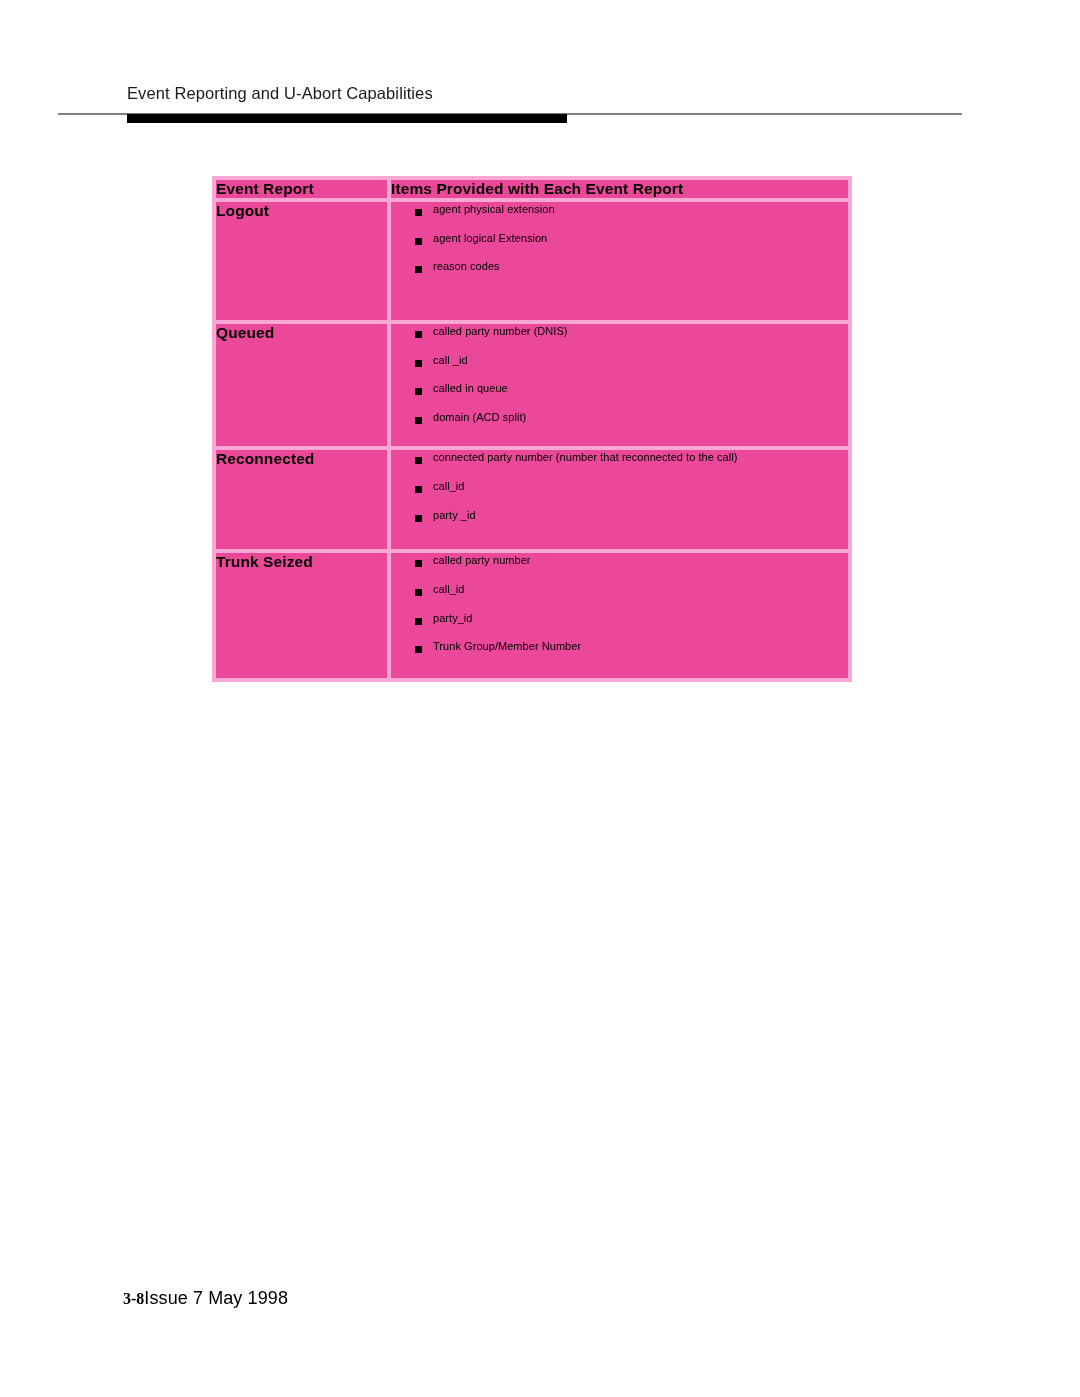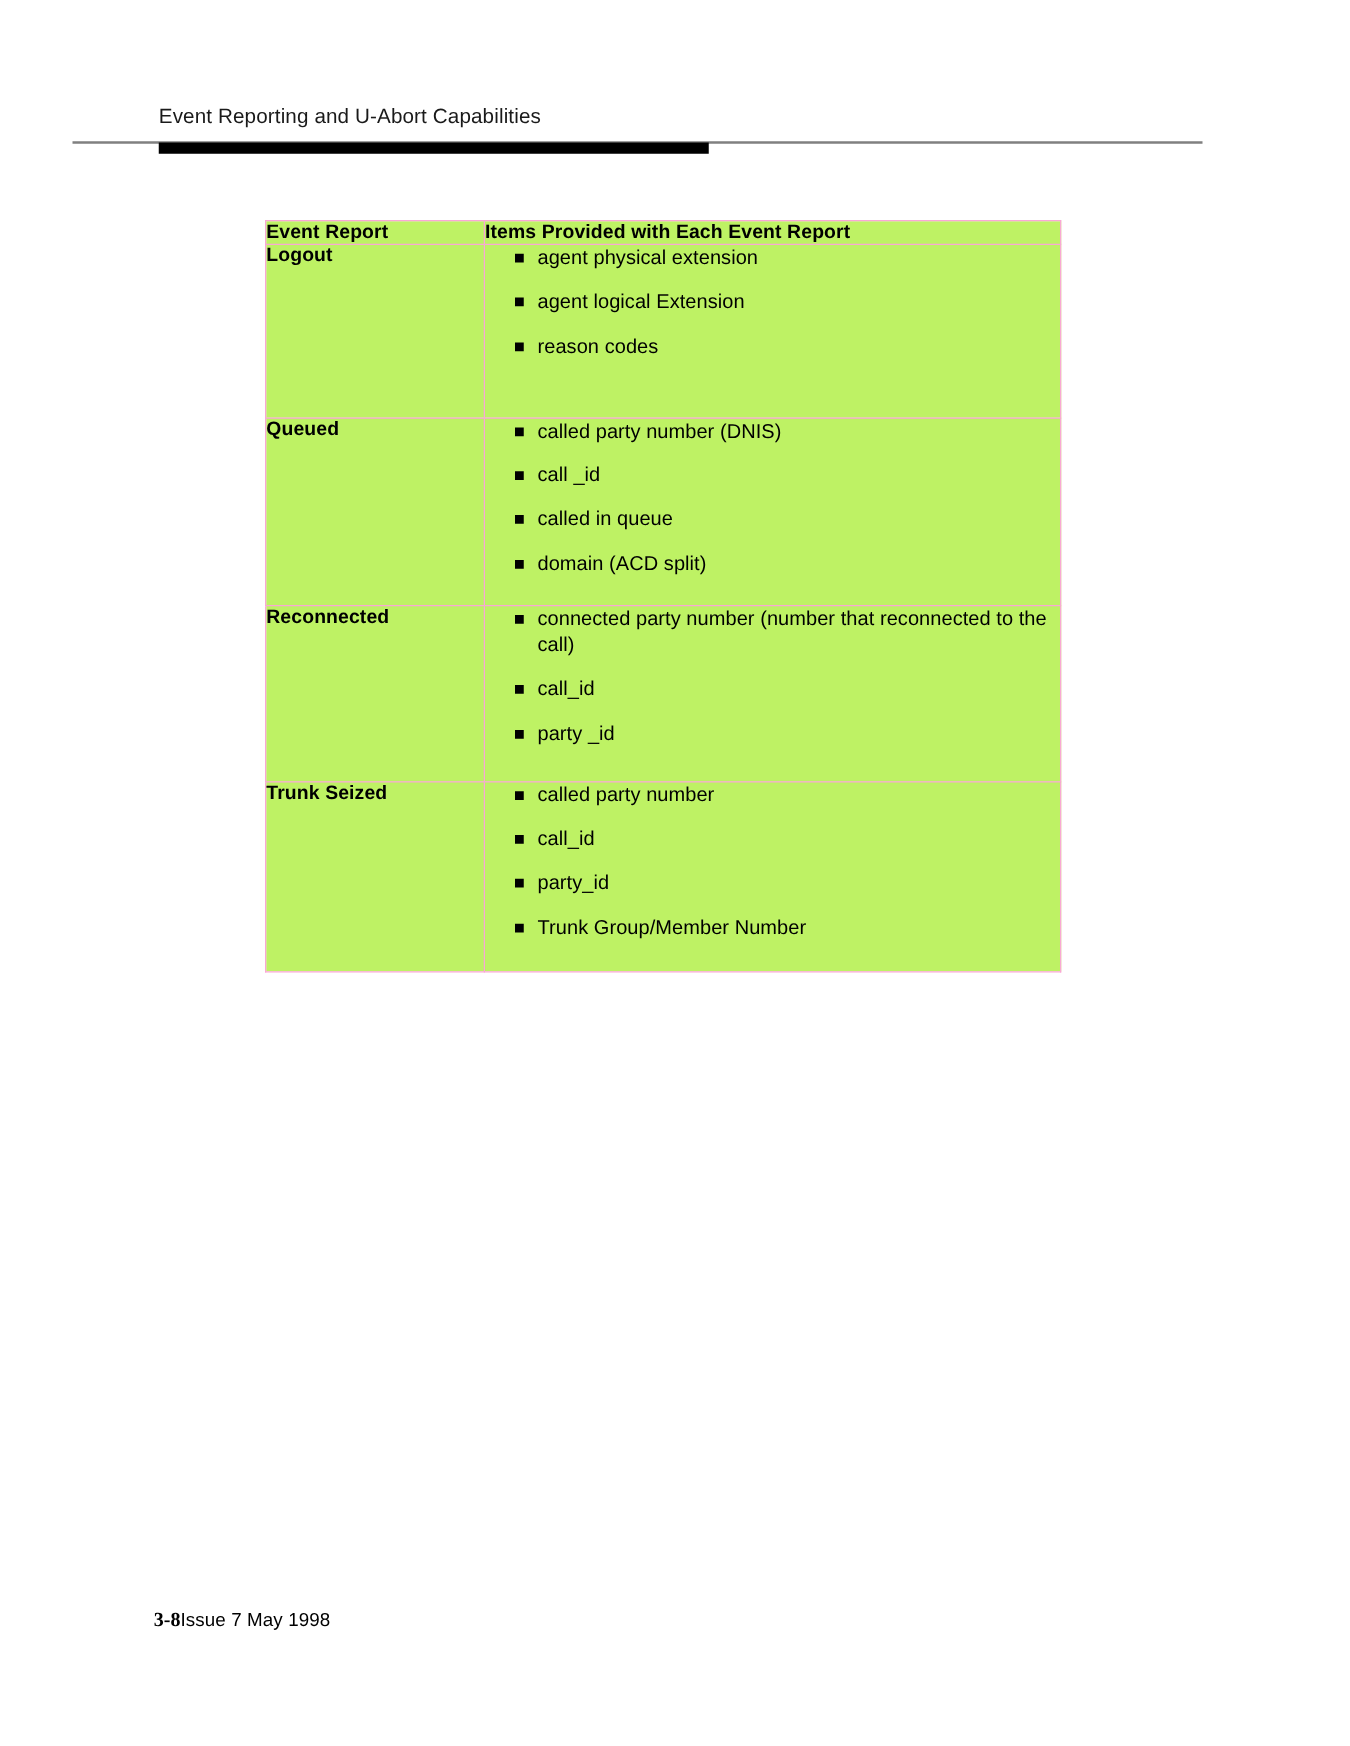--- a/index.html
+++ b/index.html
@@ -51,24 +51,24 @@
   
   .tbl {
     position: absolute;
     left: 212px;
     top: 176px;
     width: 636px;
     border-collapse: collapse;
     table-layout: fixed;
   }
   .tbl td, .tbl th {
-    border: 1px solid #f9a8d4;
+    border: 4px solid #f9a8d4;
     vertical-align: top;
     padding: 0;
-    background: #bef264;
+    background: #ec4899;
   }
   col.c-label { width: 175px; }
   col.c-items { width: 461px; }
 
   .hdr-cell {
     font-size: 15.5px;
     font-weight: bold;
     text-align: left;
     padding: 9px 0 9px 14px;
     letter-spacing: 0.1px;
@@ -85,21 +85,21 @@
   .items-cell {
     padding: 9px 10px 16px 0;
   }
   .items-list {
     margin: 0;
     padding: 0;
     list-style: none;
   }
   .items-list li {
     position: relative;
-    font-size: 16px;
+    font-size: 11px;
     line-height: 1.33;
     padding-left: 42px;
     margin: 0 0 14px 0;
     letter-spacing: 0.05px;
   }
   .items-list li:last-child { margin-bottom: 0; }
   .bullet {
     position: absolute;
     left: 24px;
     top: 7px;
@@ -124,21 +124,21 @@
     display: flex;
     align-items: baseline;
     white-space: nowrap;
   }
   .folio {
     font-family: "Liberation Serif", serif;
     font-weight: bold;
     font-size: 16px;
   }
   .issue {
-    font-size: 15px;
+    font-size: 18px;
     letter-spacing: 0.1px;
   }
 </style>
 </head>
 <body>
 
 <div id="page">
 
   <div class="running-head">Event Reporting and U-Abort Capabilities</div>
   <div class="head-rule-thin"></div>

